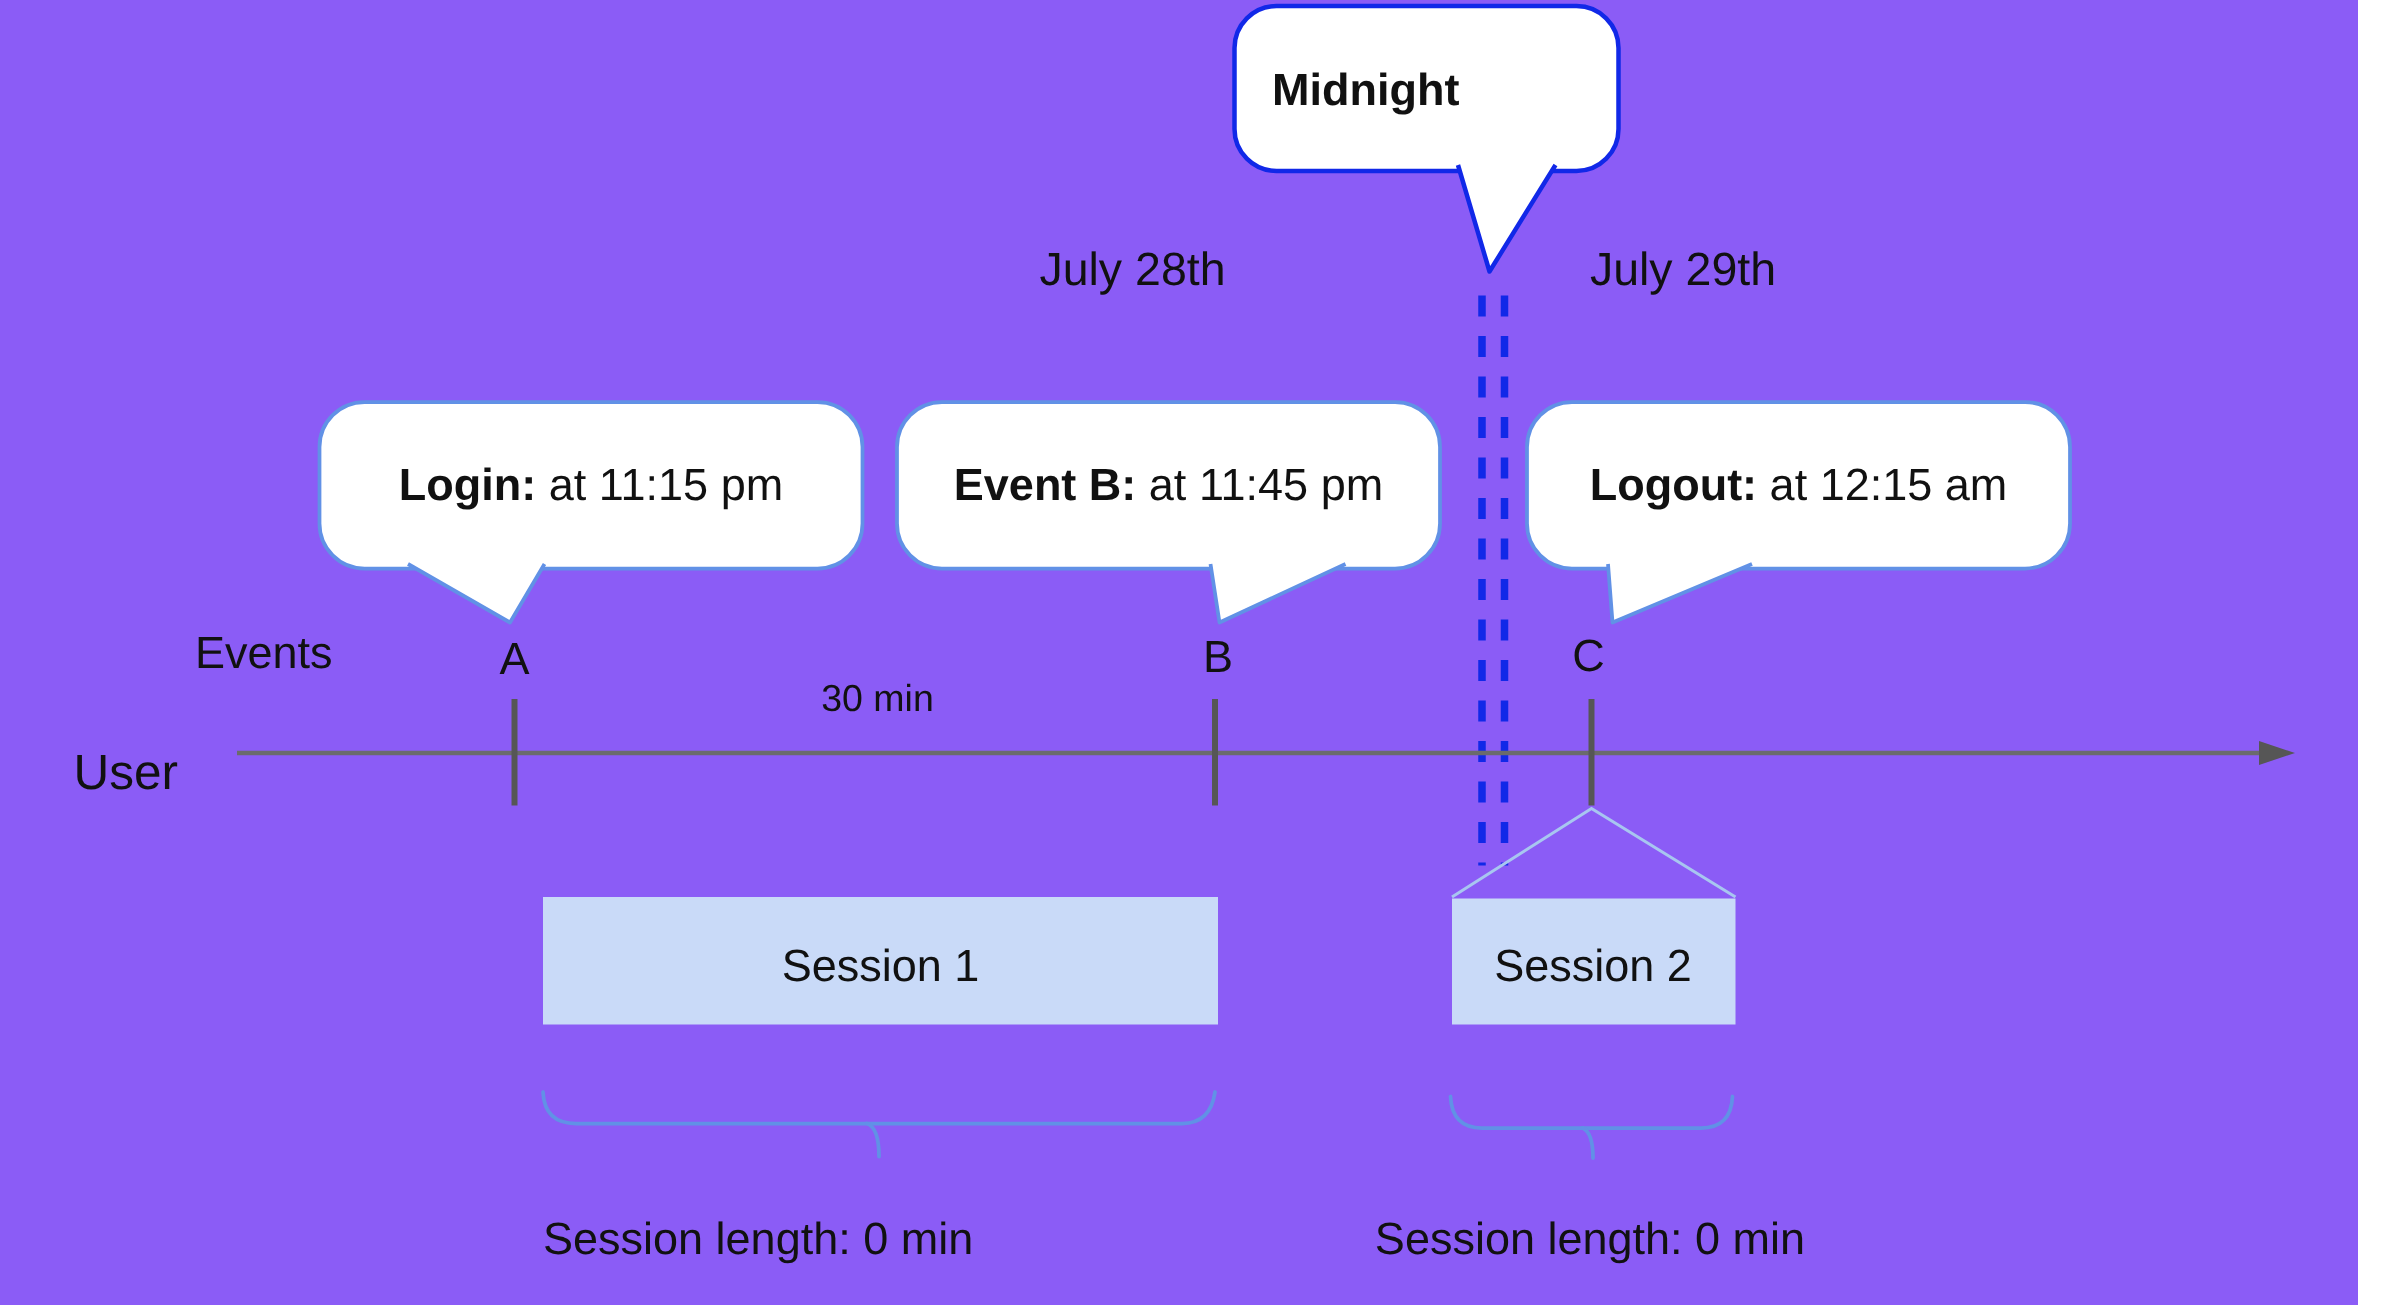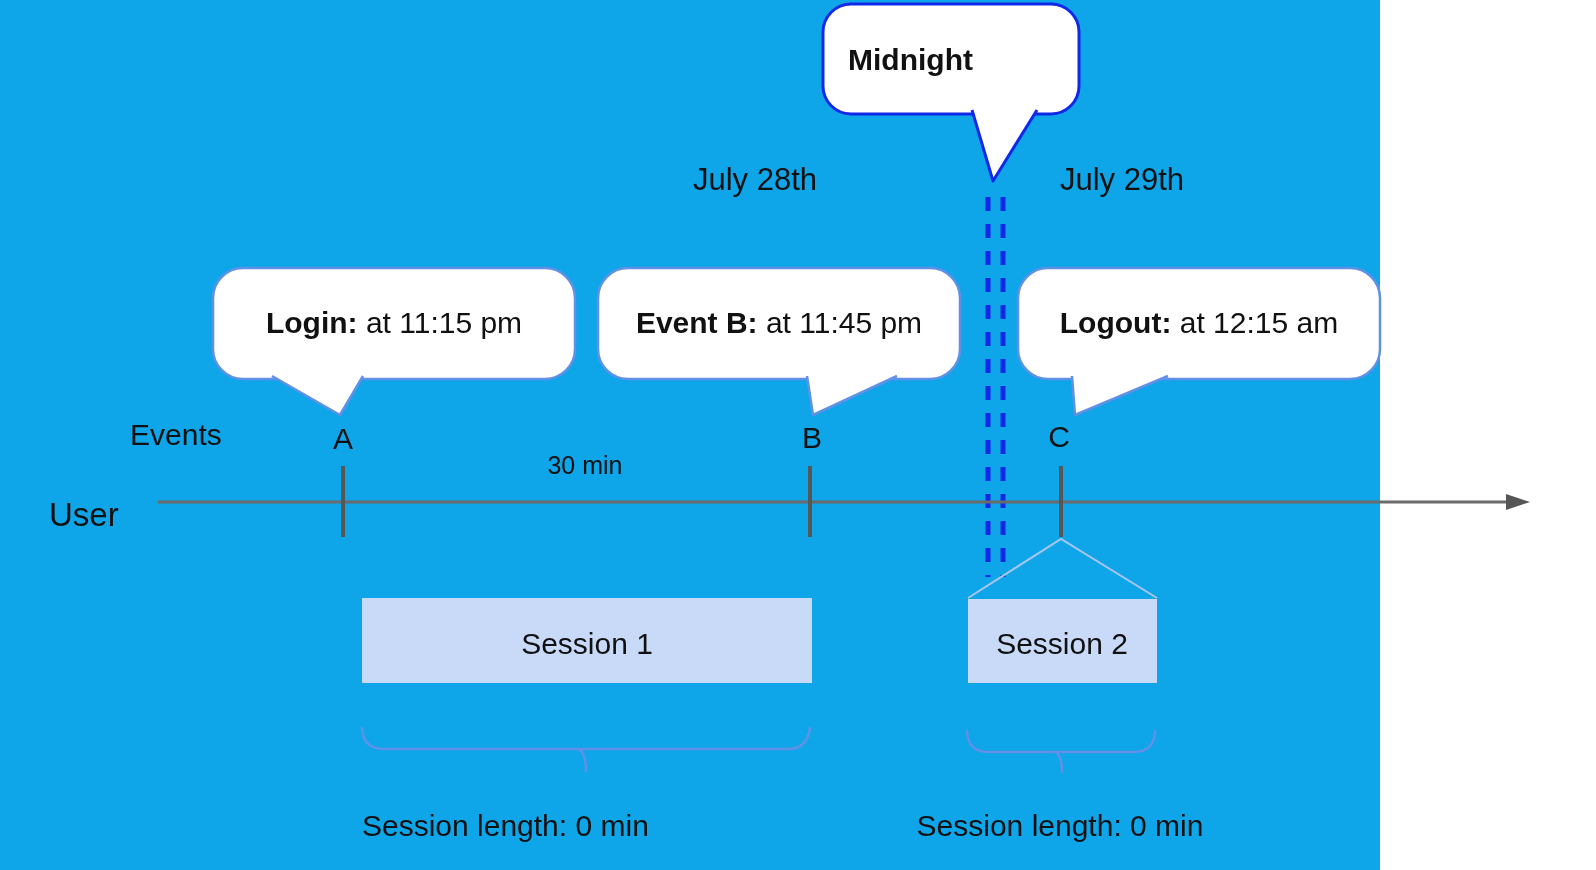--- a/index.html
+++ b/index.html
@@ -1,20 +1,20 @@
 <!DOCTYPE html>
 <html><head>
 <meta charset="utf-8">
 <style>
   html, body { margin: 0; padding: 0; background: #ffffff; }
   .stage {
     position: relative;
-    width: 1380px;
+    width: 1572px;
     height: 870px;
-    background: #0ea5e9;
+    background: #8b5cf6;
     font-family: "Liberation Sans", sans-serif;
   }
   svg { display: block; }
 
   svg text {
     font-family: "Liberation Sans", sans-serif;
     fill: #111111;
   }
   .b { font-weight: bold; }
 

